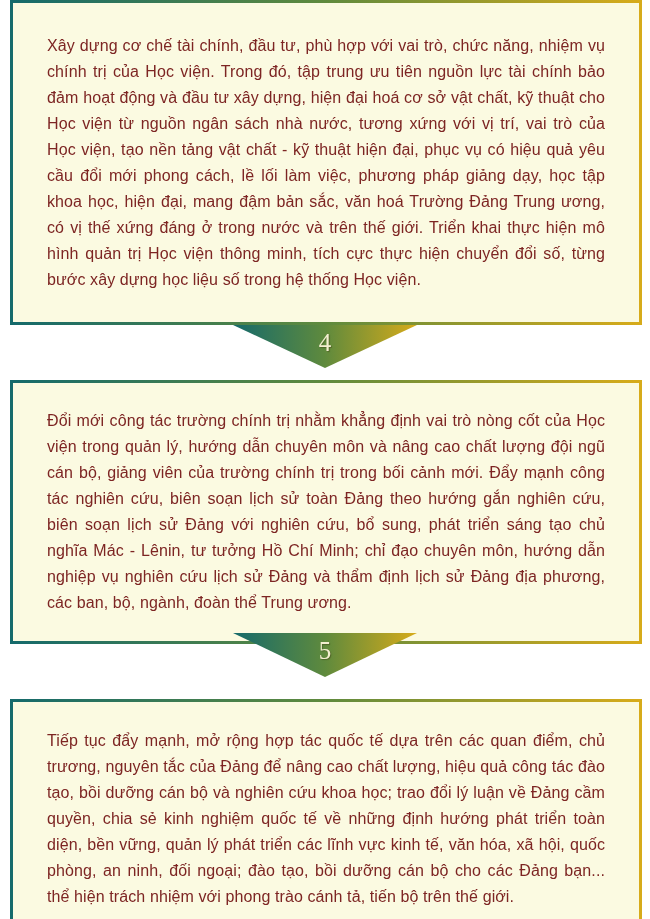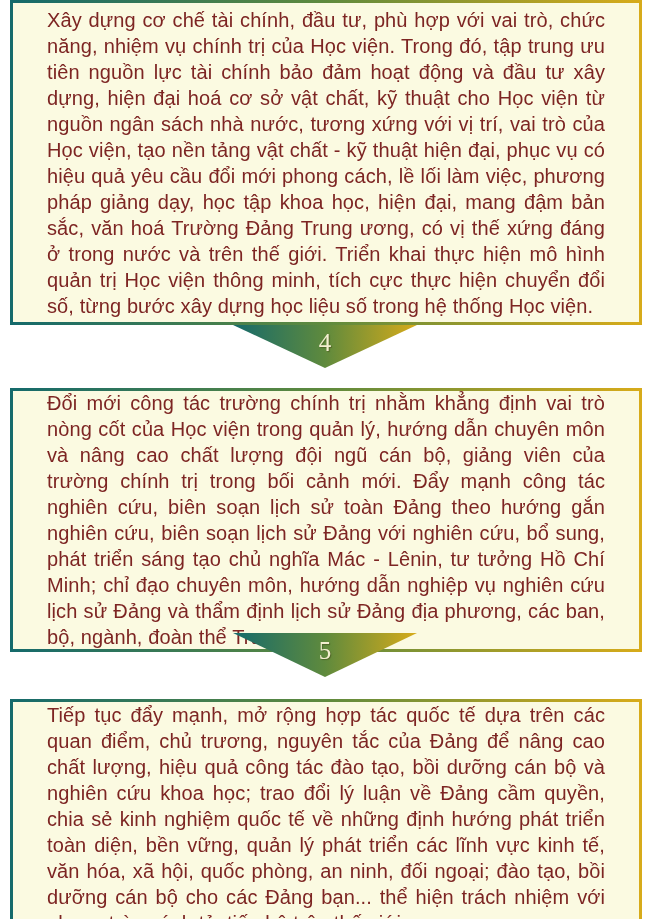--- a/index.html
+++ b/index.html
@@ -23,21 +23,21 @@
     background: var(--box_bg, #fbfae1);
     border: 3px solid;
     border-image: linear-gradient(90deg, var(--grad_teal, #156a6b) 0%, var(--grad_olive, #5f8a3d) 50%, var(--grad_gold, #d7ab1a) 100%) 1;
     display: flex;
     align-items: center;
     padding: 10px 34px;
   }
   .box p {
     margin: 0;
     color: var(--text_maroon, #7d2523);
-    font-size: 20px;
+    font-size: 16px;
     line-height: 26px;
     text-align: justify;
     letter-spacing: 0.1px;
   }
   .arrow {
     position: absolute;
     left: 233px;
     width: 184px;
     height: 43px;
     clip-path: polygon(0 0, 100% 0, 50% 100%);
@@ -49,21 +49,21 @@
   .arrow .num {
     font-family: "Liberation Serif", serif;
     font-size: 25px;
     line-height: 1;
     margin-top: 5px;
     color: var(--number_cream, #f3eed0);
     text-shadow: 1px 1px 1px rgba(60, 60, 20, 0.45);
   }
   .box-1 { top: 0;     height: 325px; }
   .arrow-1 { top: 325px; }
-  .box-2 { top: 388px; height: 264px; }
+  .box-2 { top: 380px; height: 264px; }
   .arrow-2 { top: 633px; height: 44px; }
   .box-3 { top: 699px; height: 239px; }
 </style>
 </head>
 <body>
 
 <div class="canvas">
 
   <section class="box box-1">
     <p>Xây dựng cơ chế tài chính, đầu tư, phù hợp với vai trò, chức năng, nhiệm vụ chính trị của Học viện. Trong đó, tập trung ưu tiên nguồn lực tài chính bảo đảm hoạt động và đầu tư xây dựng, hiện đại hoá cơ sở vật chất, kỹ thuật cho Học viện từ nguồn ngân sách nhà nước, tương xứng với vị trí, vai trò của Học viện, tạo nền tảng vật chất - kỹ thuật hiện đại, phục vụ có hiệu quả yêu cầu đổi mới phong cách, lề lối làm việc, phương pháp giảng dạy, học tập khoa học, hiện đại, mang đậm bản sắc, văn hoá Trường Đảng Trung ương, có vị thế xứng đáng ở trong nước và trên thế giới. Triển khai thực hiện mô hình quản trị Học viện thông minh, tích cực thực hiện chuyển đổi số, từng bước xây dựng học liệu số trong hệ thống Học viện.</p>

